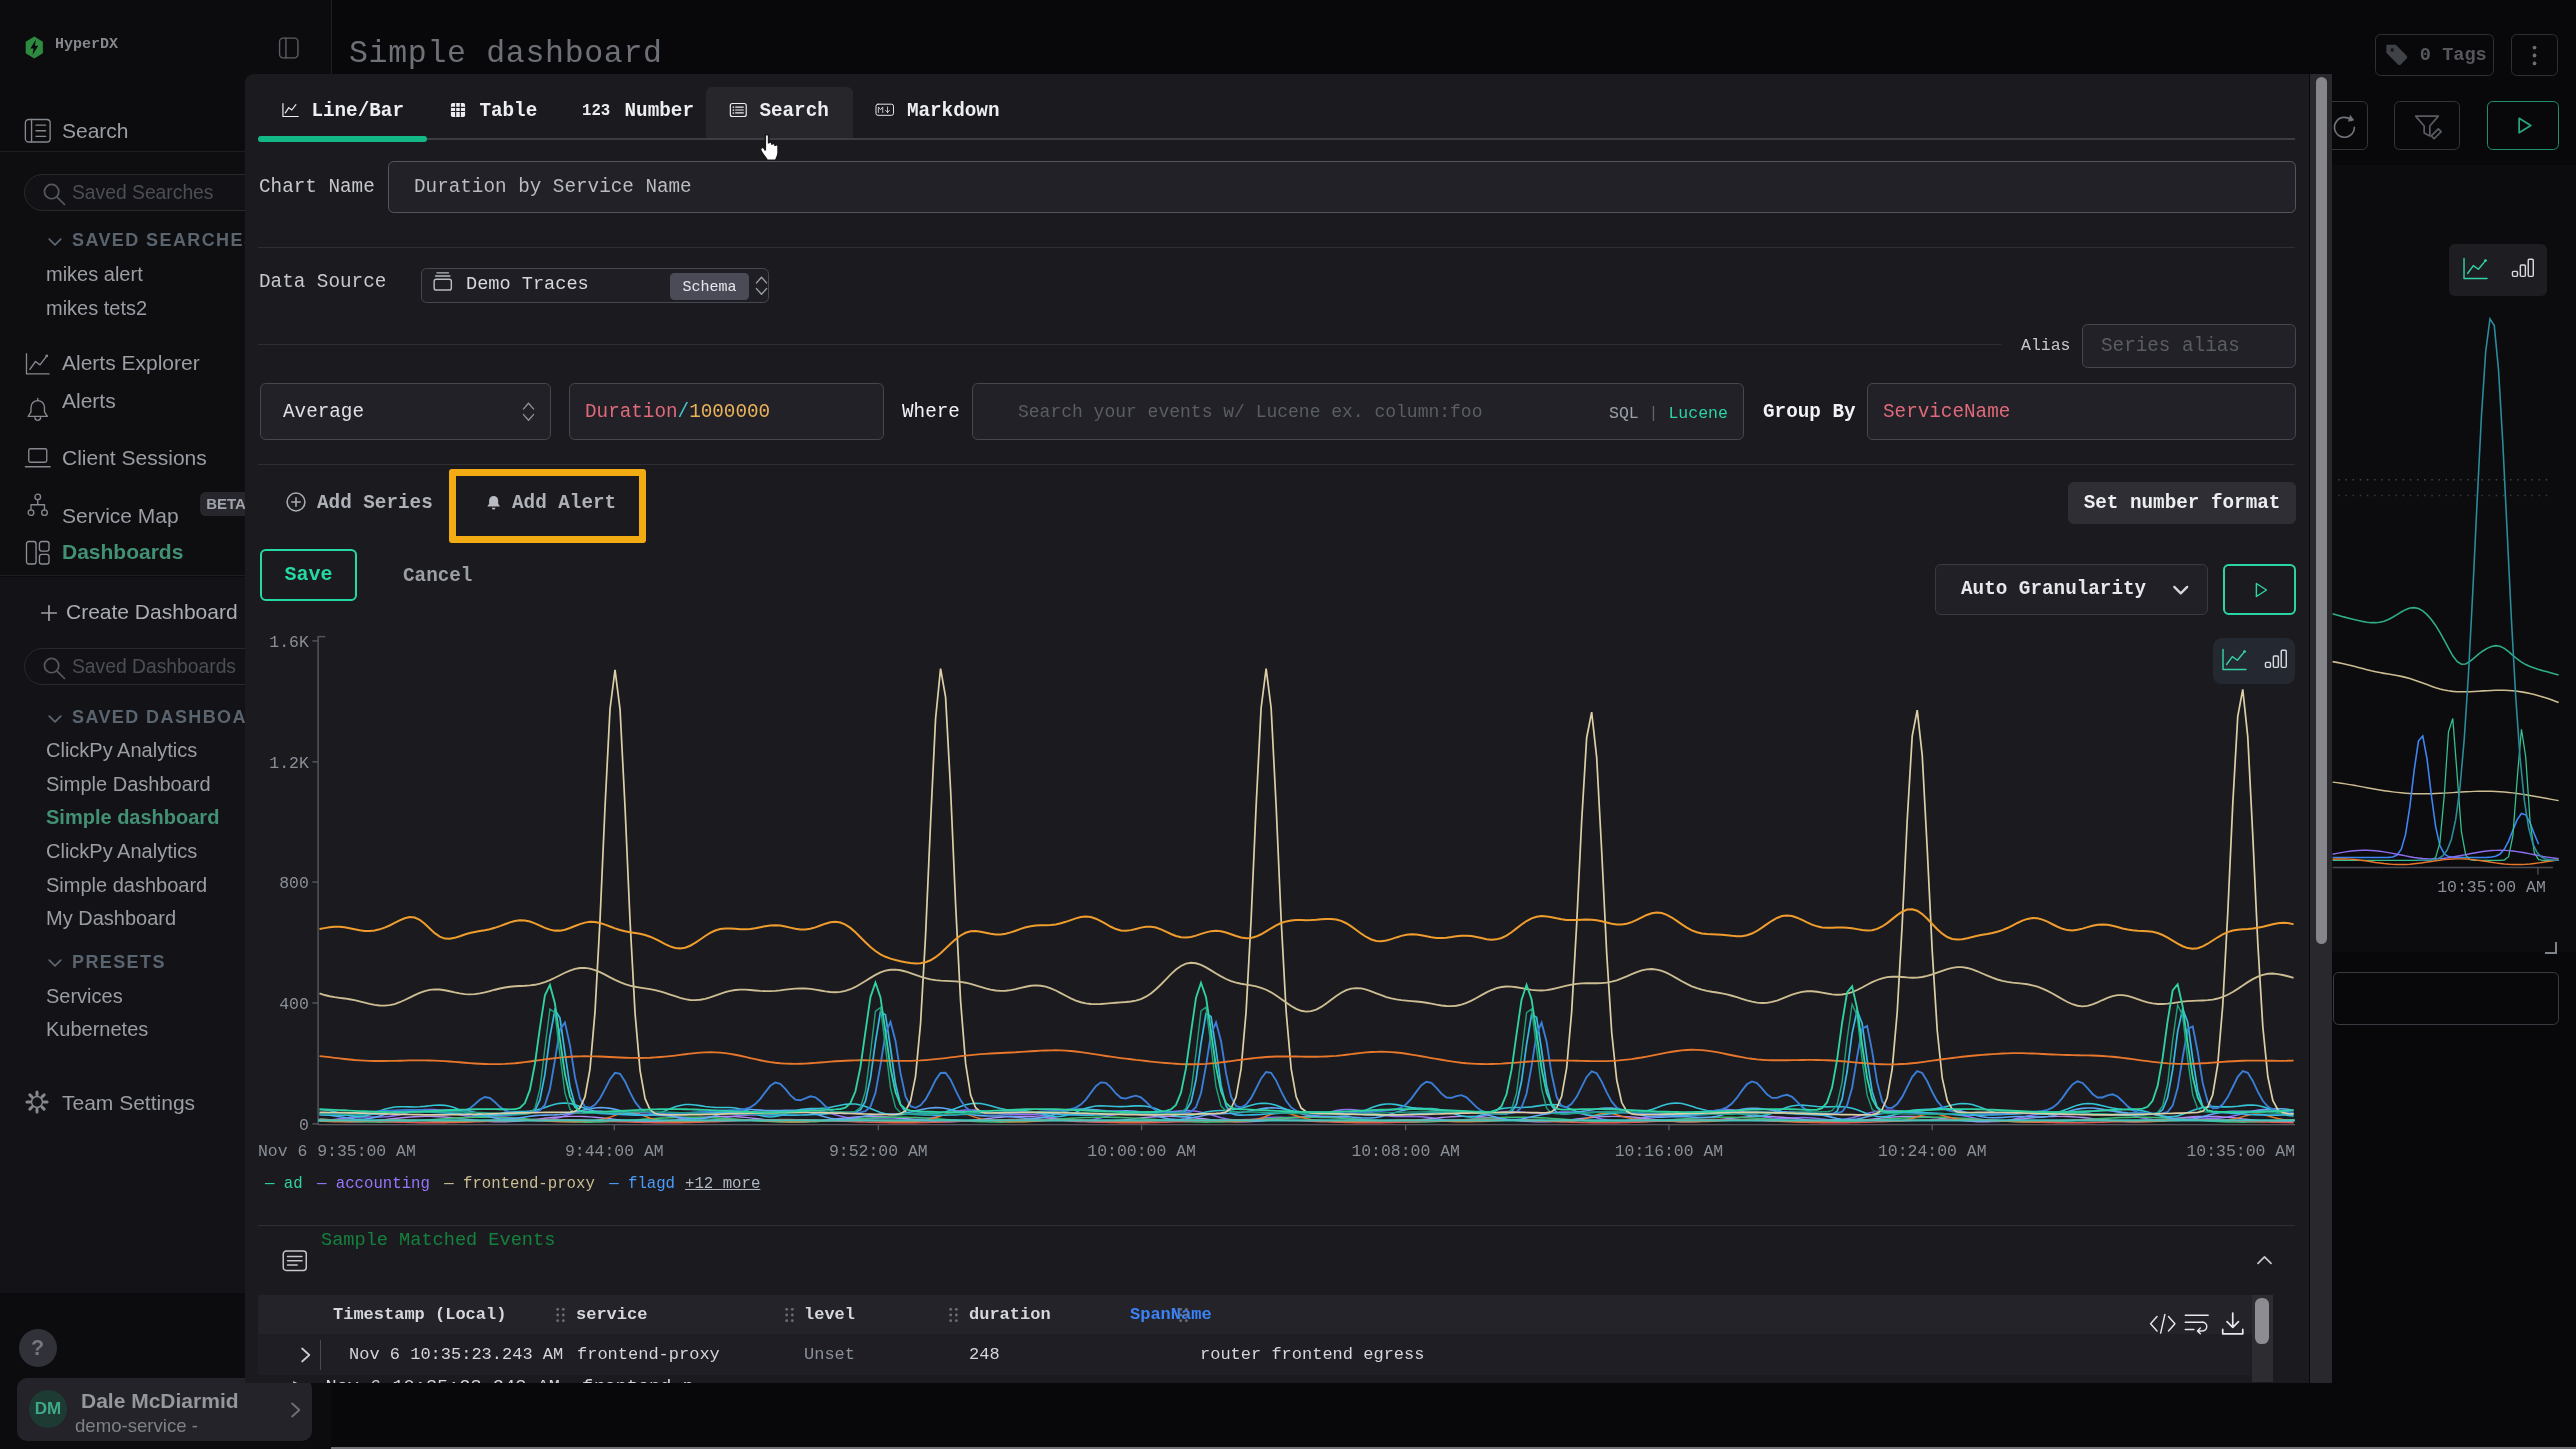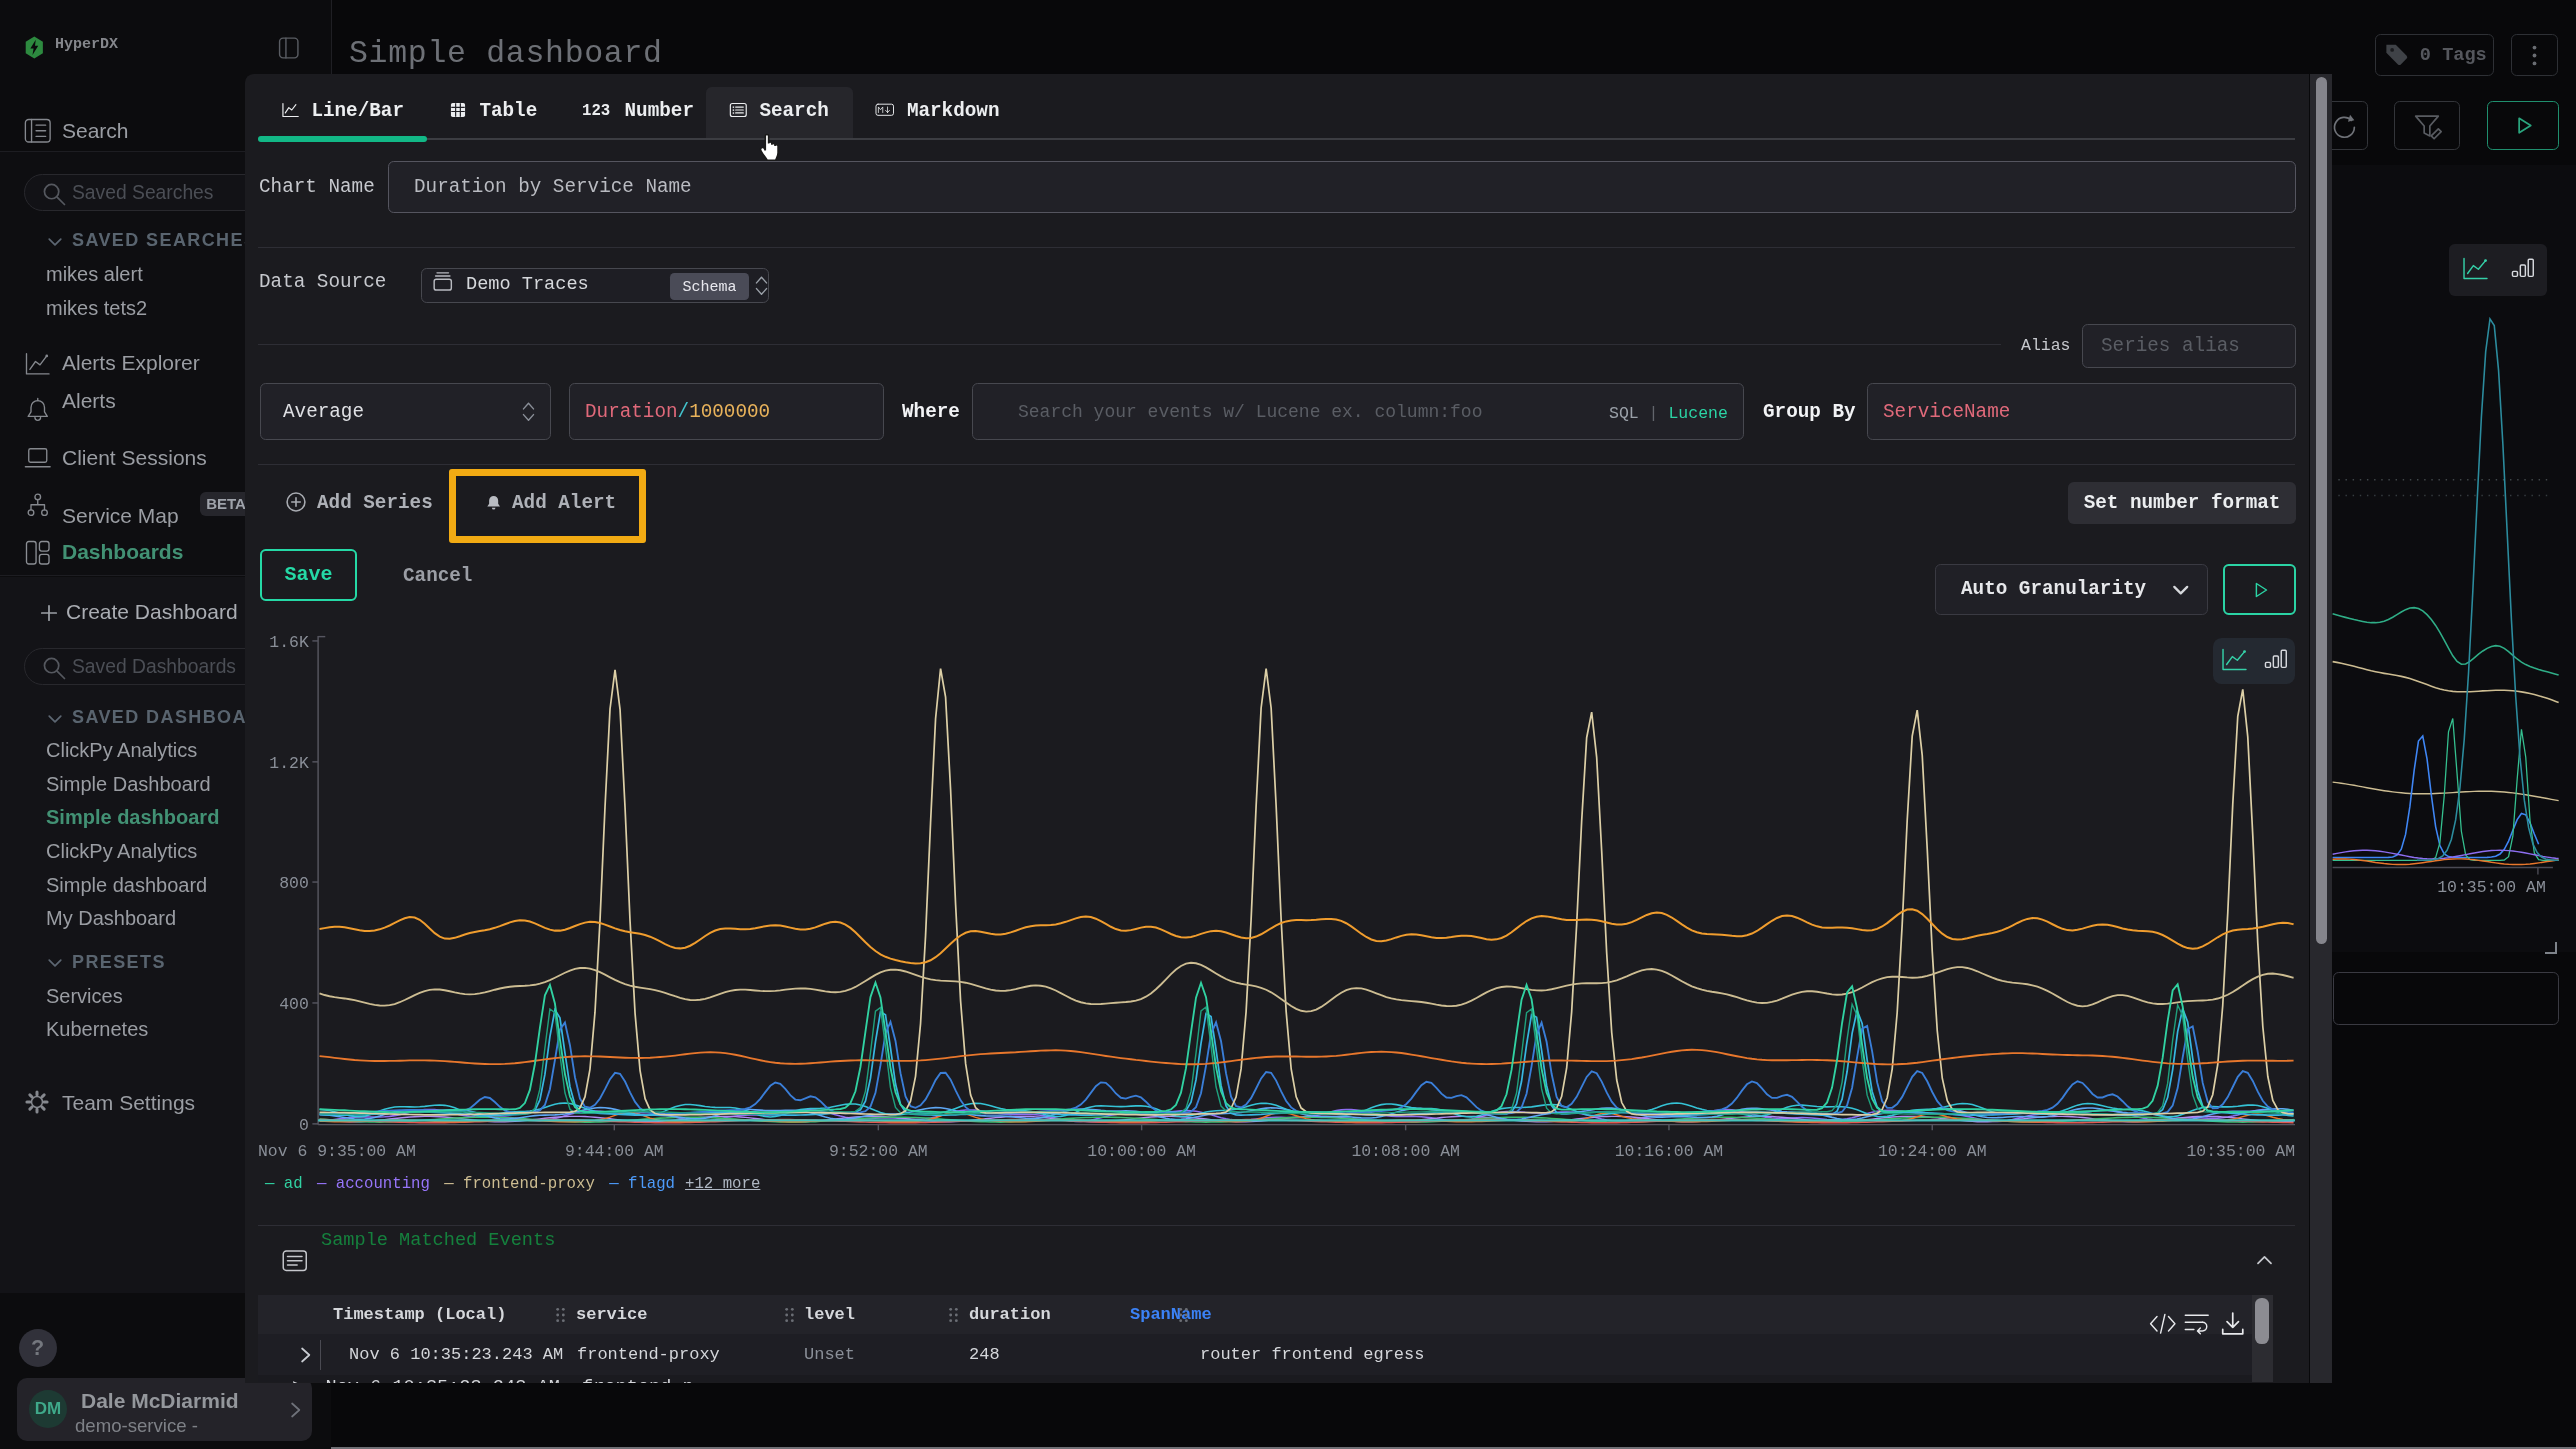--- a/index.html
+++ b/index.html
@@ -239,21 +239,21 @@
 <div class="mlabel" style="left:2021px;top:336px;font-size:16.5px">Alias</div>
 <div class="inp" style="left:2082px;top:324px;width:214px;height:44px"></div>
 <div class="mlabel" style="left:2101px;top:335px;color:#5a5d64">Series alias</div>
 <div class="inp" style="left:260px;top:383px;width:291px;height:57px"></div>
 <div class="mlabel" style="left:283px;top:401px;color:#dfe0e4">Average</div>
 <div class="abs" style="left:517px;top:396px;color:#8a8f98"><svg width="23" height="31.5" viewBox="0 0 32 44" fill="none" style="">
       <path d="M9 18 L16 10 L23 18 M9 26 L16 34 L23 26" stroke="currentColor" stroke-width="2" stroke-linecap="round" stroke-linejoin="round" fill="none"></path>
     </svg></div>
 <div class="inp" style="left:569px;top:383px;width:315px;height:57px"></div>
 <div class="mlabel" style="left:585px;top:401px"><span style="color:#e0697a">Duration</span><span style="color:#43c3cc">/</span><span style="color:#e9b35b">1000000</span></div>
-<div class="mlabel" style="left:902px;top:401px;color:#f2f3f5;font-weight:bold">Where</div>
+<div class="mlabel" style="left:902px;top:401px;color:#f2f3f5;font-weight:normal">Where</div>
 <div class="inp" style="left:972px;top:383px;width:772px;height:57px"></div>
 <div class="mlabel" style="left:1018px;top:402px;color:#5a5d64;font-size:18px">Search your events w/ Lucene ex. column:foo</div>
 <div class="mlabel" style="left:1609px;top:404px;color:#9aa0a8;font-size:16.5px">SQL <span style="color:#62656c">|</span> <span style="color:#2bd4a5">Lucene</span></div>
 <div class="mlabel" style="left:1763px;top:401px;color:#f2f3f5;font-weight:bold">Group By</div>
 <div class="inp" style="left:1867px;top:383px;width:429px;height:57px"></div>
 <div class="mlabel" style="left:1883px;top:401px;color:#e0697a">ServiceName</div>
 <div class="divider" style="left:258px;top:464px;width:2037px"></div>
 <div class="abs" style="left:286px;top:492px;color:#a8abb1"><svg width="20" height="20" viewBox="0 0 28 28" fill="none" style="">
       <circle cx="14" cy="14" r="12.5" stroke="currentColor" stroke-width="2.2" fill="none"></circle>
       <path d="M14 8 V20 M8 14 H20" stroke="currentColor" stroke-width="2.2" stroke-linecap="round"></path>

